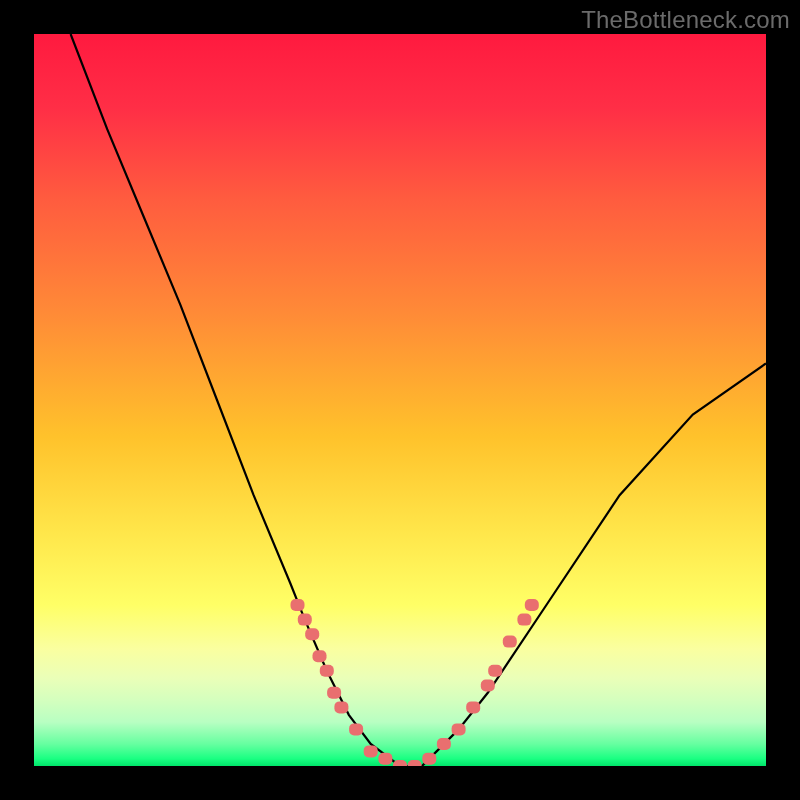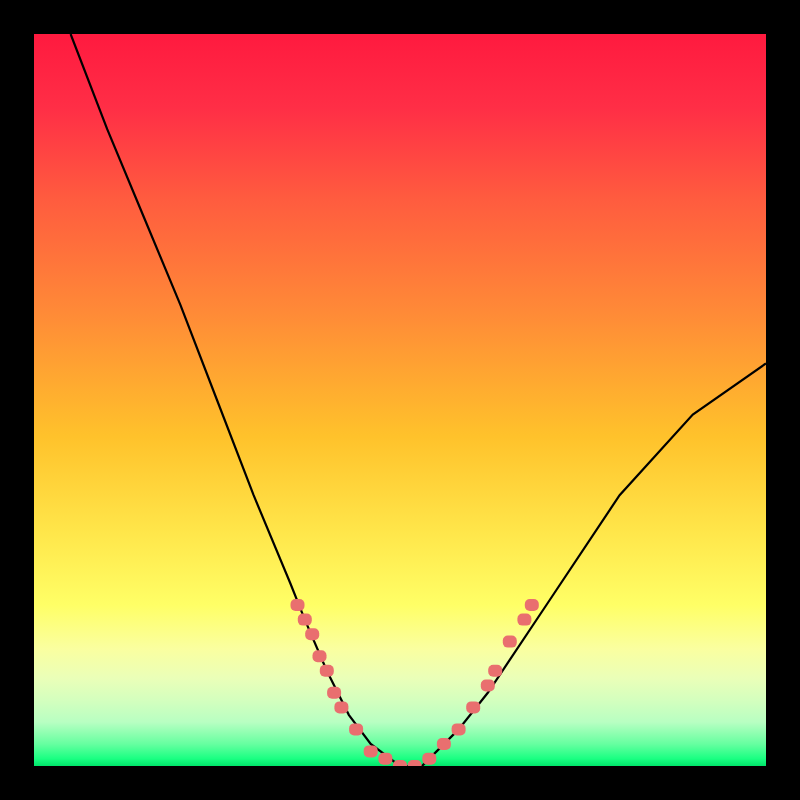--- a/index.html
+++ b/index.html
@@ -57,20 +57,21 @@
     position: absolute;
     left: 0;
     top: 0;
   }
 </style>
 </head>
 <body>
 
 <div class="frame">
 
+  <div class="watermark">TheBottleneck.com</div>
 
   <div class="plot">
     <svg class="curve" width="732" height="732" viewBox="0 0 732 732">
       <g>
         <path id="curve-path" fill="none" stroke="#000000" stroke-width="2.2" d="M36.6 0.0 L73.2 95.2 L109.8 183.0 L146.4 270.8 L183.0 366.0 L219.6 461.2 L256.2 549.0 L270.8 585.6 L292.8 636.8 L314.8 680.8 L336.7 710.0 L366.0 732.0 L388.0 732.0 L402.6 717.4 L424.6 695.4 L453.8 658.8 L512.4 571.0 L585.6 461.2 L658.8 380.6 L732.0 329.4"></path>
       </g>
       <g id="markers">
           <rect x="256.5" y="565.0" width="14" height="12" rx="5" ry="5" fill="#e96f6f"></rect>
           <rect x="263.8" y="579.6" width="14" height="12" rx="5" ry="5" fill="#e96f6f"></rect>
           <rect x="271.2" y="594.2" width="14" height="12" rx="5" ry="5" fill="#e96f6f"></rect>

